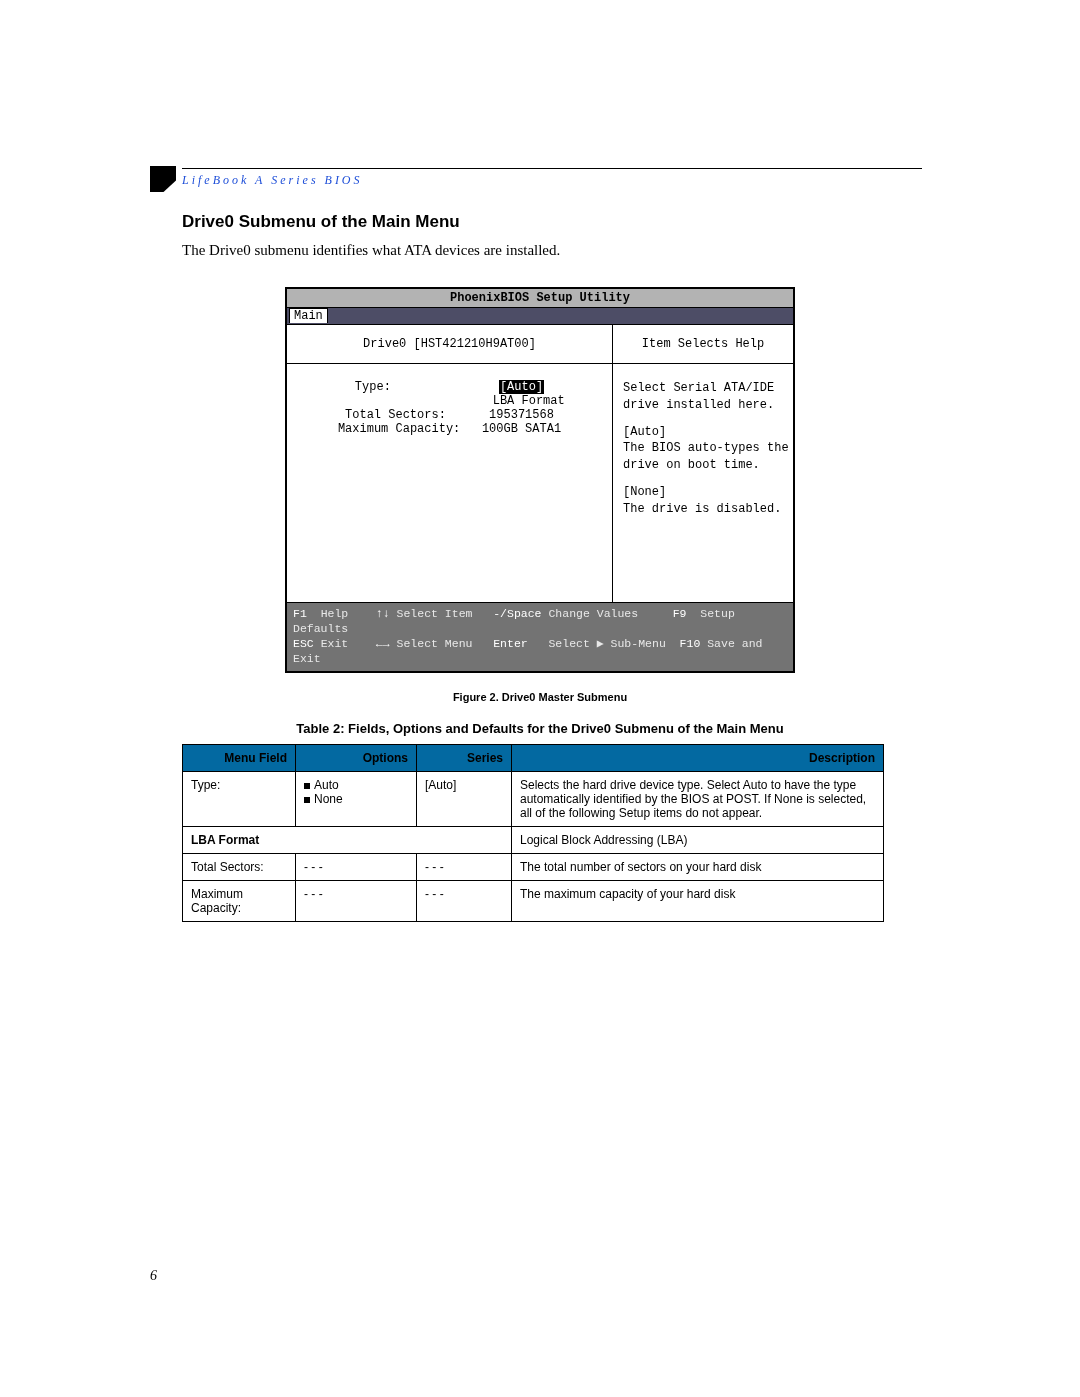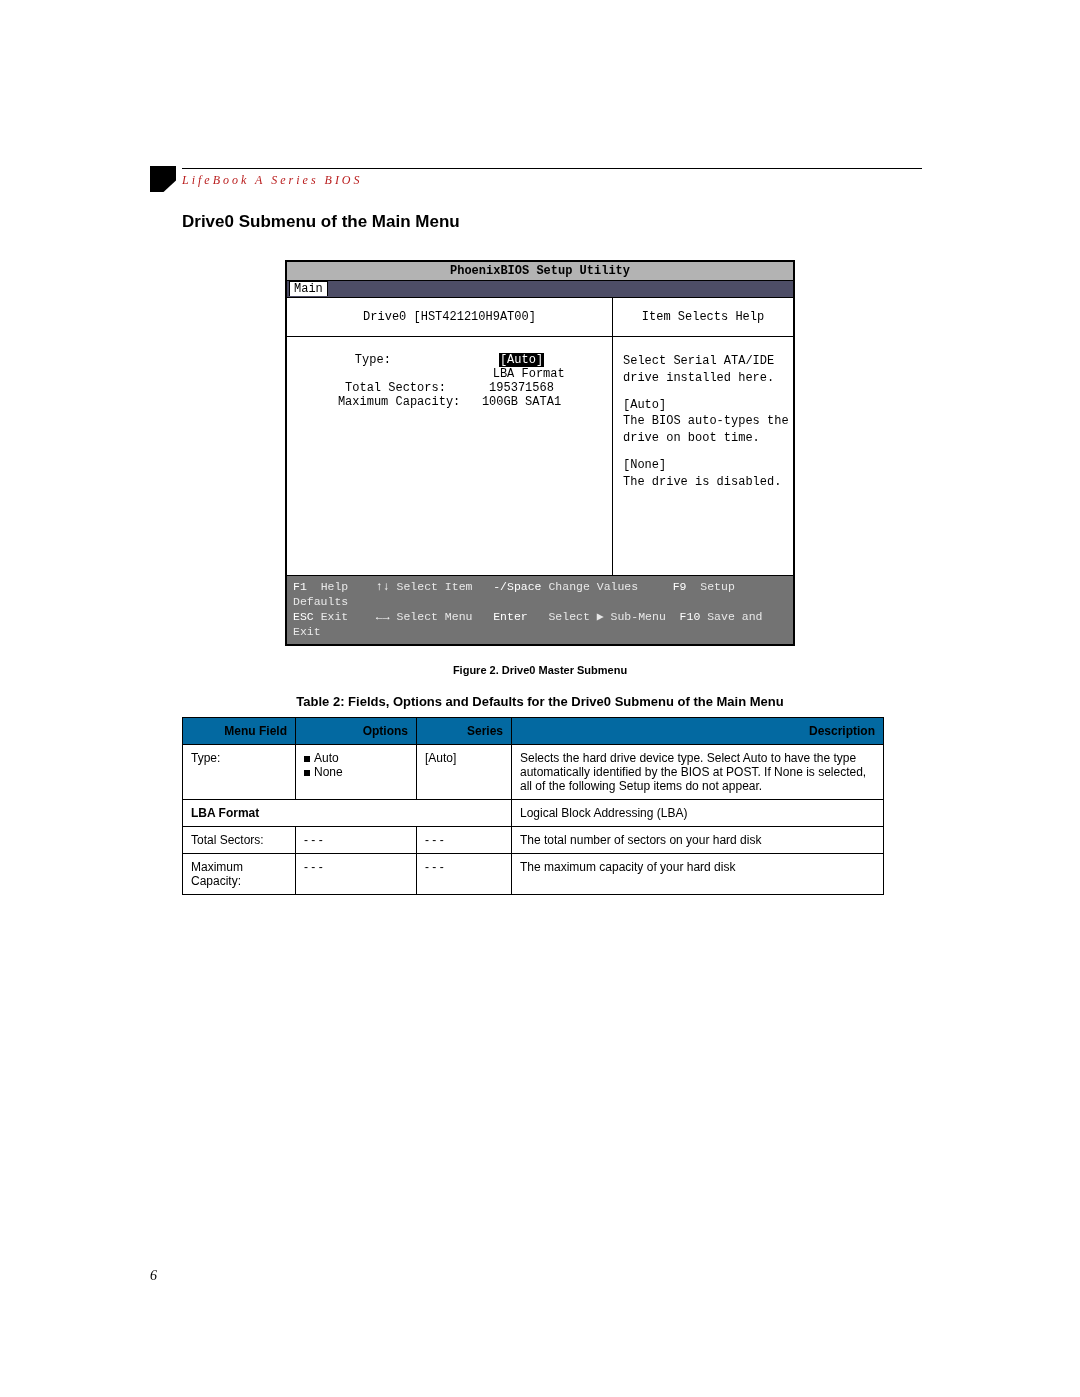--- a/index.html
+++ b/index.html
@@ -20,21 +20,21 @@
   .running-head-rule {
     border-top: 1px solid #000;
     width: 740px;
     margin-left: 32px;
   }
   .running-head {
     font-family: Georgia, serif;
     font-style: italic;
     font-size: 12px;
     letter-spacing: 3px;
-    color: #b91c1c;
+    color: #1d4ed8;
     margin-left: 32px;
     margin-top: 4px;
   }
   .black-tab {
     position: absolute;
     left: 0;
     top: -2px;
     width: 26px;
     height: 26px;
     background: #000;
@@ -187,20 +187,21 @@
 
 <div class="page">
 
   <div style="position:relative;">
     <div class="black-tab"></div>
     <div class="running-head-rule"></div>
     <div class="running-head">LifeBook A Series BIOS</div>
   </div>
 
   <div class="section-head">Drive0 Submenu of the Main Menu</div>
+  <div class="body-text">The Drive0 submenu identifies what ATA devices are installed.</div>
 
   <div class="bios-box">
     <div class="bios-title">PhoenixBIOS Setup Utility</div>
     <div class="bios-tabrow">
       <span class="bios-tab">Main</span>
     </div>
     <div class="bios-header">
       <div class="bios-header-left">Drive0 [HST421210H9AT00]</div>
       <div class="bios-header-right">Item Selects Help</div>
     </div>

